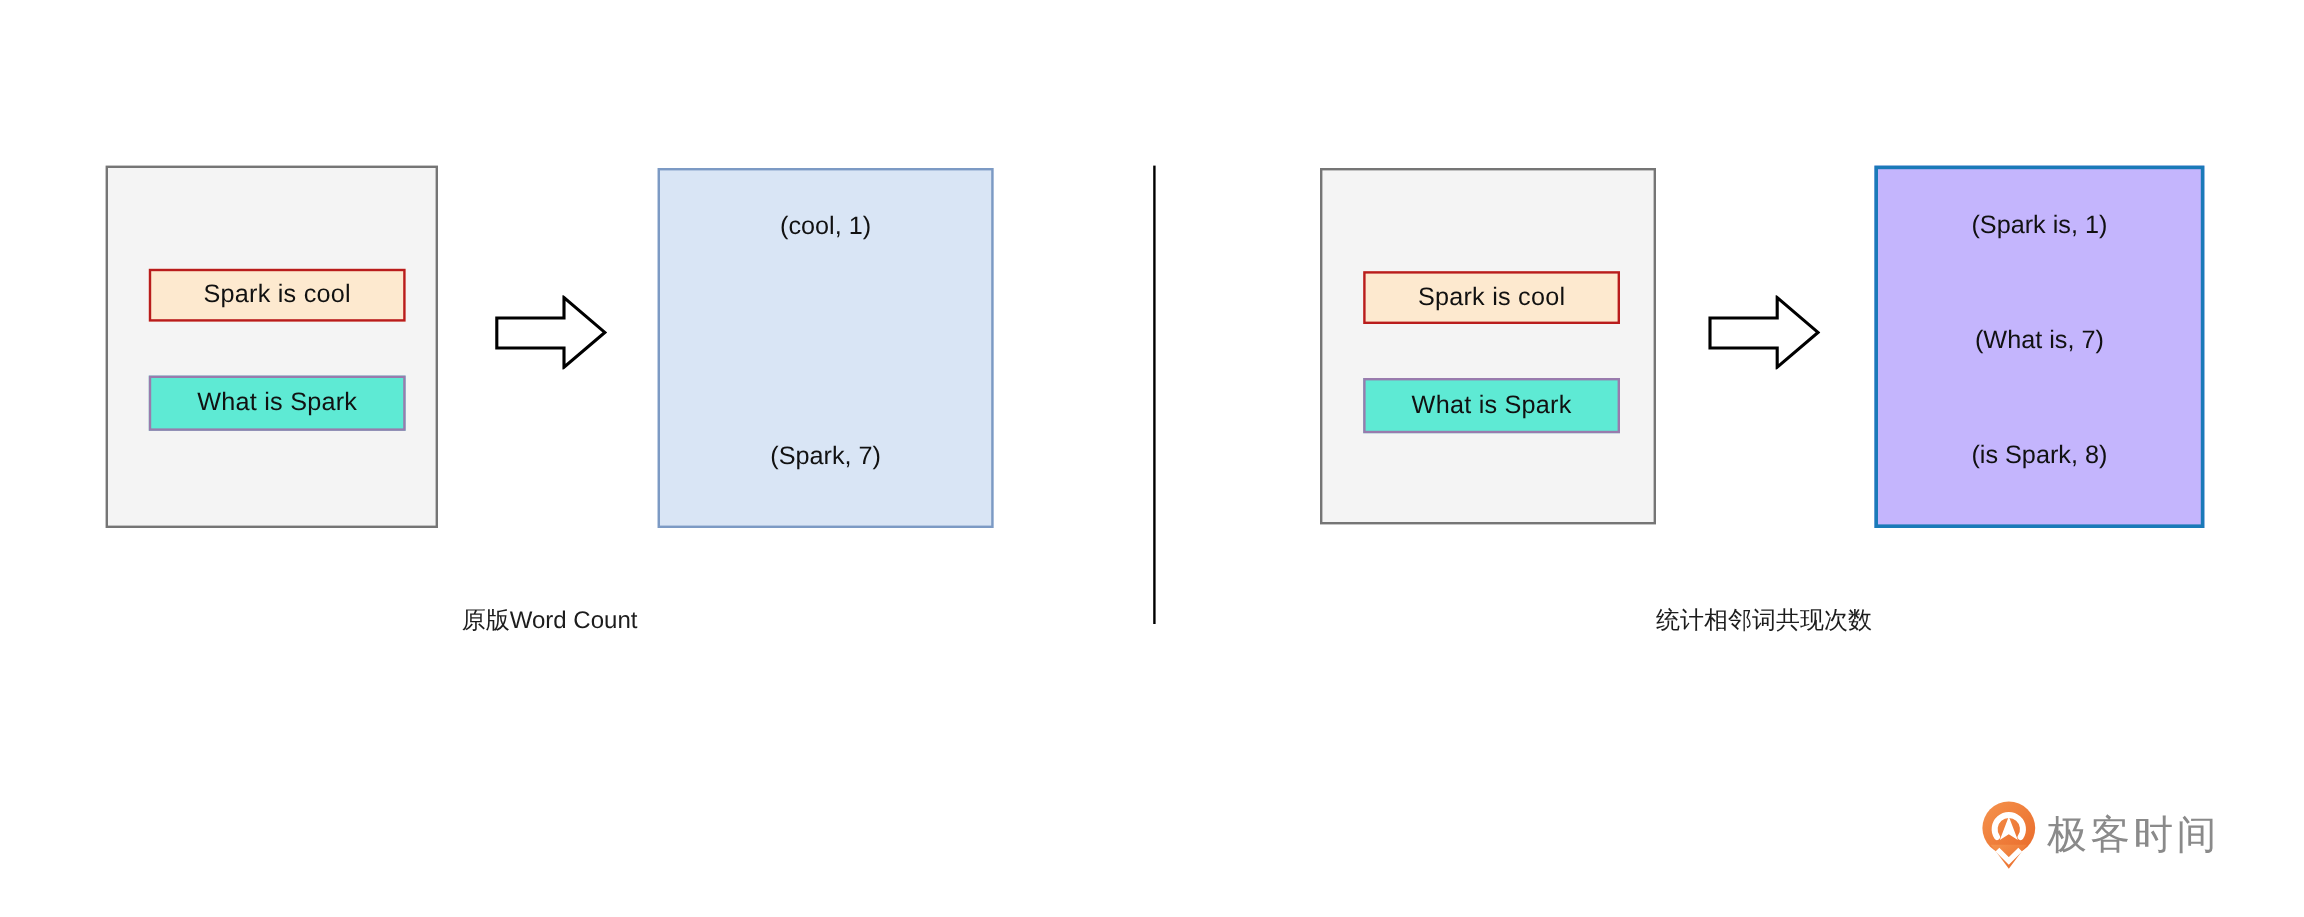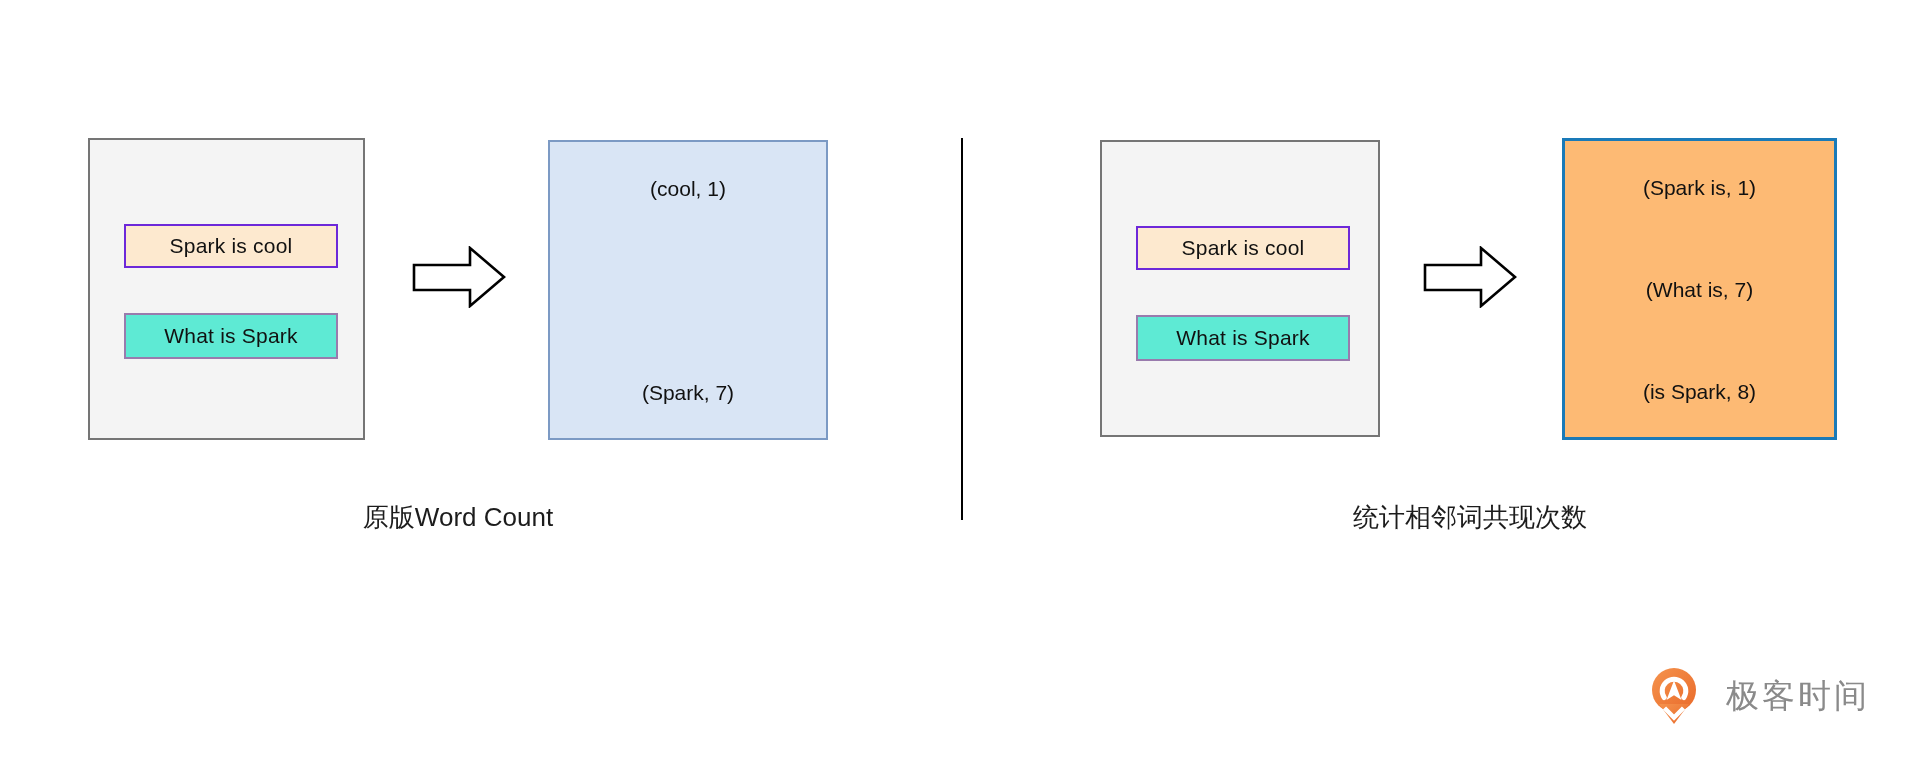--- a/index.html
+++ b/index.html
@@ -21,70 +21,70 @@
   .source-box.left{left:88px;top:138px;width:277px;height:302px;}
   .source-box.right{left:1100px;top:140px;width:280px;height:297px;}
 
   
   .sentence{
     position:absolute;left:34px;width:214px;height:44px;
     display:flex;align-items:center;justify-content:center;
     font-size:21px;letter-spacing:0.2px;color:#111;
     box-sizing:border-box;
   }
-  .sentence.s1{top:84px;background:#fde9cf;border:2px solid #6d28d9;}
+  .sentence.s1{top:84px;background:#fde9cf;border:2px solid #b91c1c;}
   .sentence.s2{top:173px;height:46px;background:#5eead4;border:2px solid #997bad;}
 
   
   .result-box{
     display:flex;flex-direction:column;justify-content:space-between;
-    padding:26px 0 24px 0;
+    padding:26px 0 36px 0;
     text-align:center;
   }
   .result-box.light{
     left:548px;top:140px;width:280px;height:300px;
     background:#d9e5f5;border:2px solid #7c9ac4;
   }
   .result-box.dark{
     left:1562px;top:138px;width:275px;height:302px;
-    background:#fdba74;border:3px solid #1a7ab8;
+    background:#c4b5fd;border:3px solid #1a7ab8;
   }
   .result-line{
     font-size:21px;line-height:42px;color:#111;
   }
 
   
   .arrow-svg{position:absolute;width:94px;height:62px;top:246px;}
   .arrow-svg.left{left:412px;}
   .arrow-svg.right{left:1423px;}
 
   
   .divider{
     left:961px;top:138px;width:2px;height:382px;
     background:#000;
   }
 
   
   .caption{
     top:500px;width:400px;
     text-align:center;
-    font-size:26px;line-height:34px;
+    font-size:20px;line-height:34px;
     color:#1c1c1c;
   }
   .caption.left{left:258px;}
   .caption.right{left:1270px;}
 
   
   .logo{
     left:1650px;top:666px;height:60px;
     display:flex;align-items:center;
   }
   .logo-icon{width:48px;height:58px;display:block;}
   .logo-text{
-    margin-left:28px;
+    margin-left:8px;
     font-size:33px;
     letter-spacing:3px;
     color:#8a8a8a;
     font-weight:500;
     white-space:nowrap;
   }
 </style>
 </head>
 <body>
 

